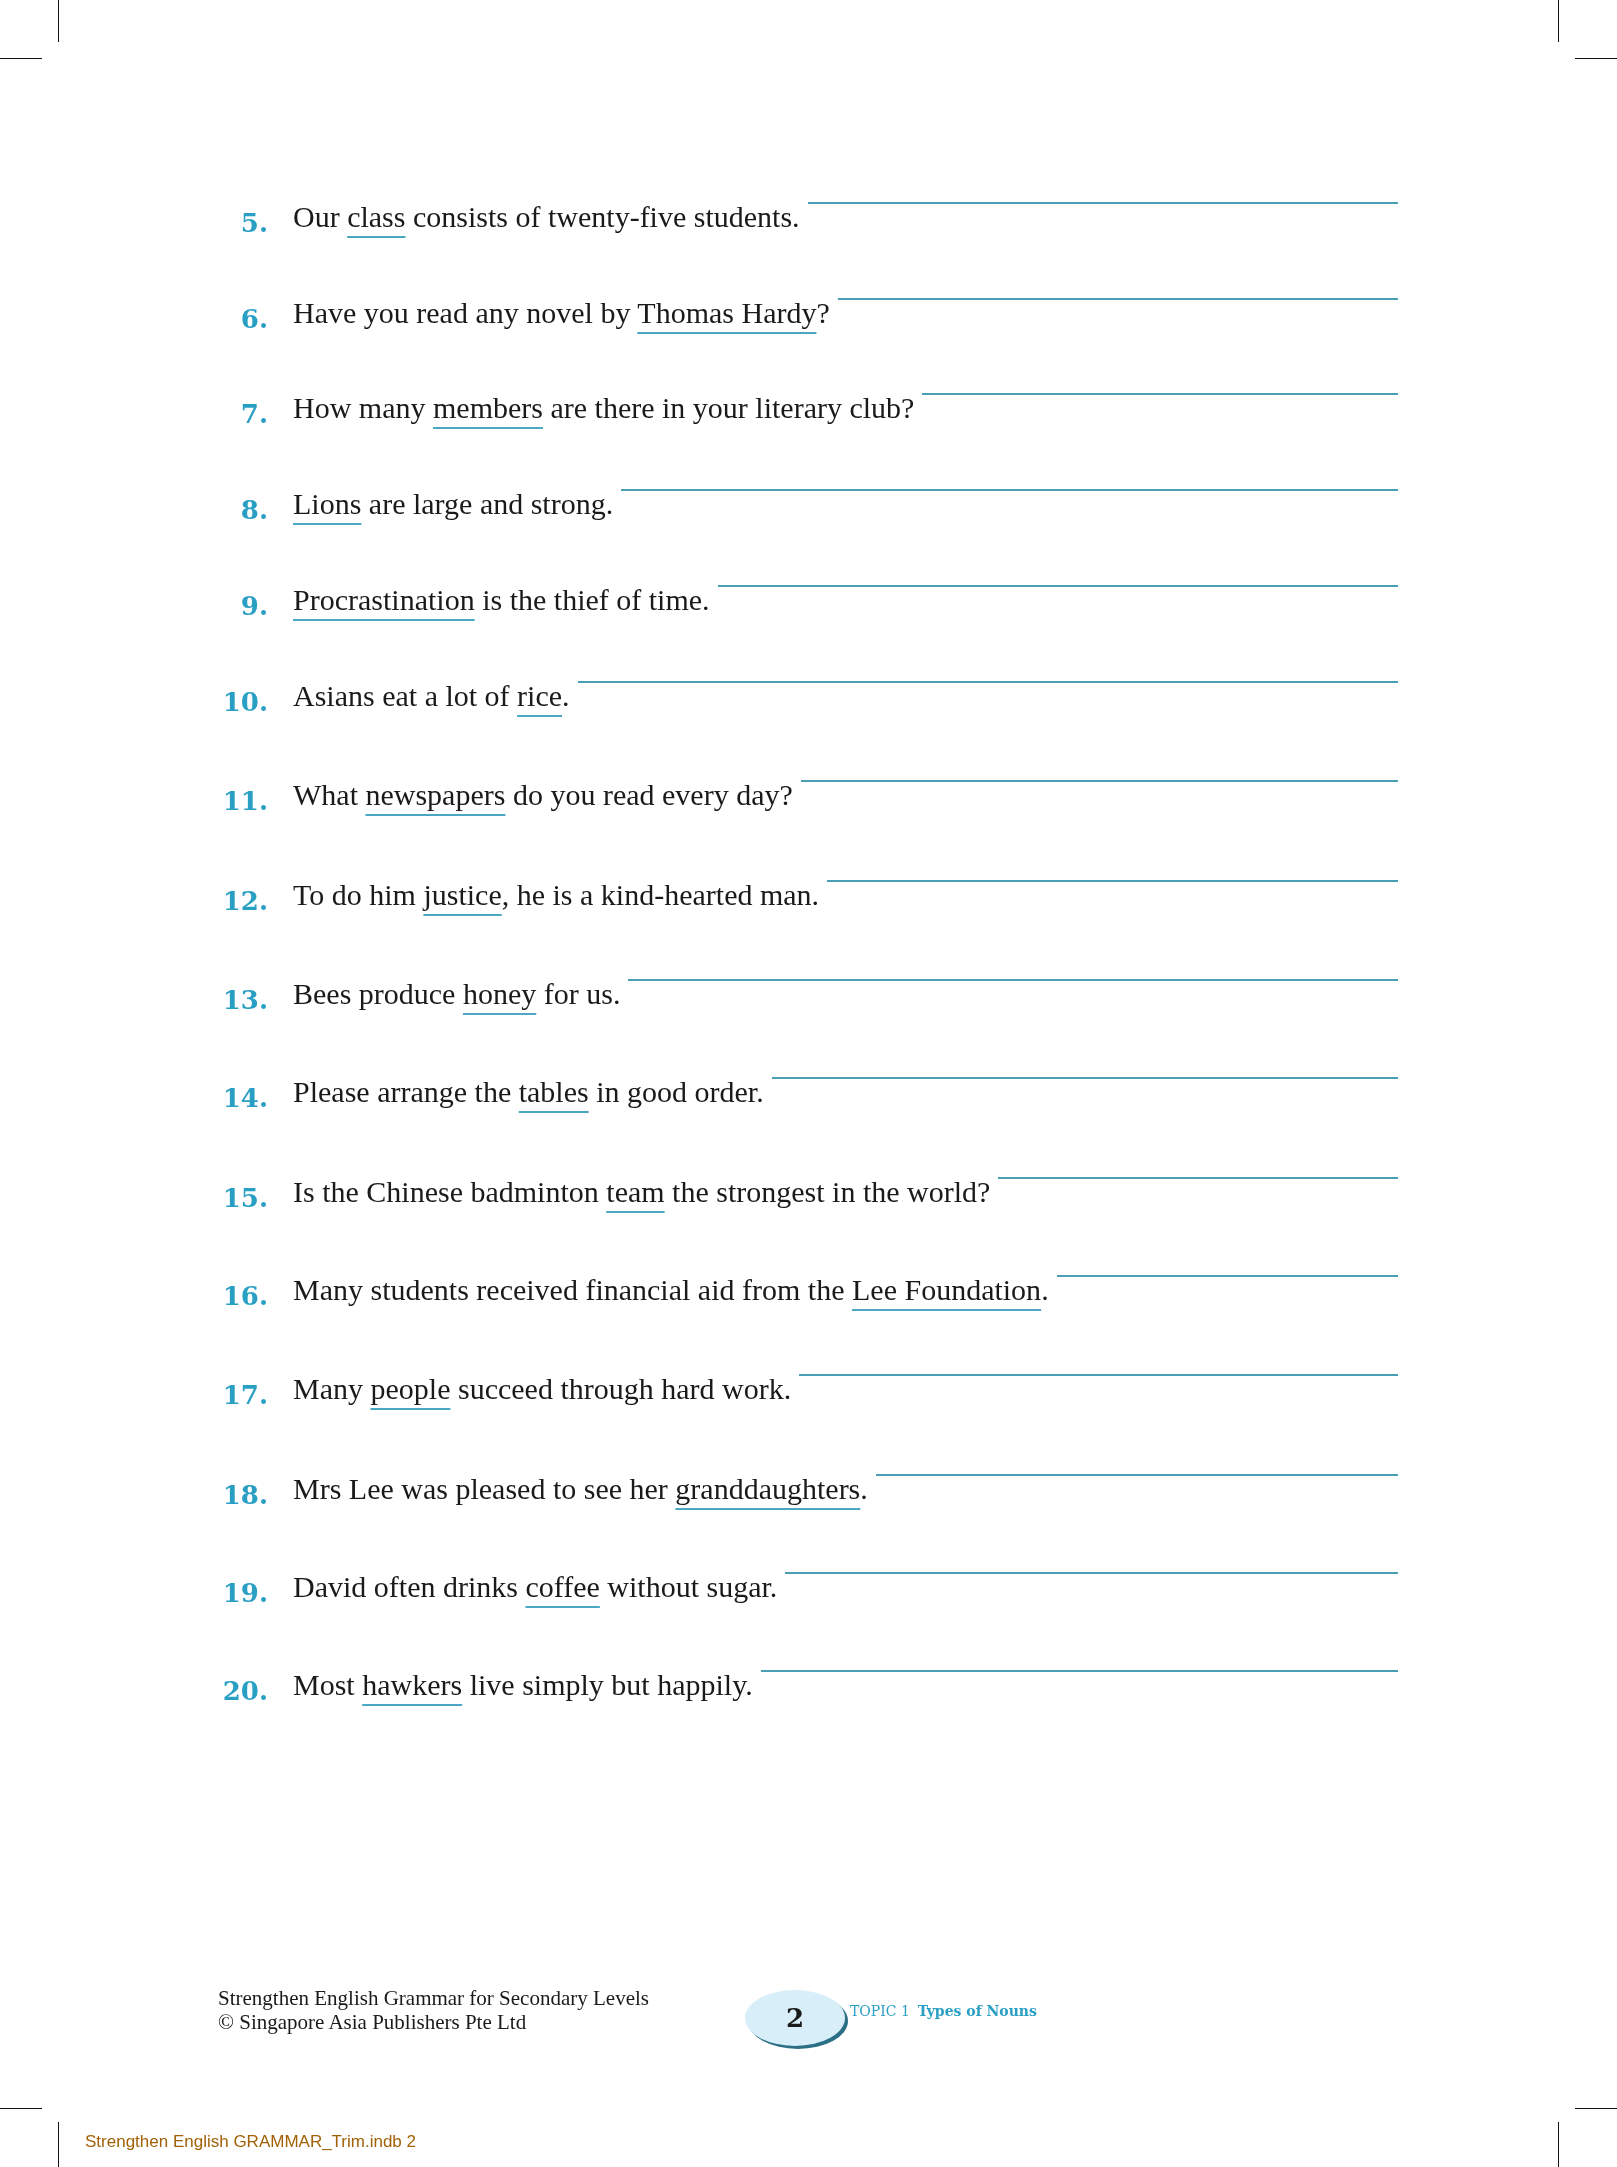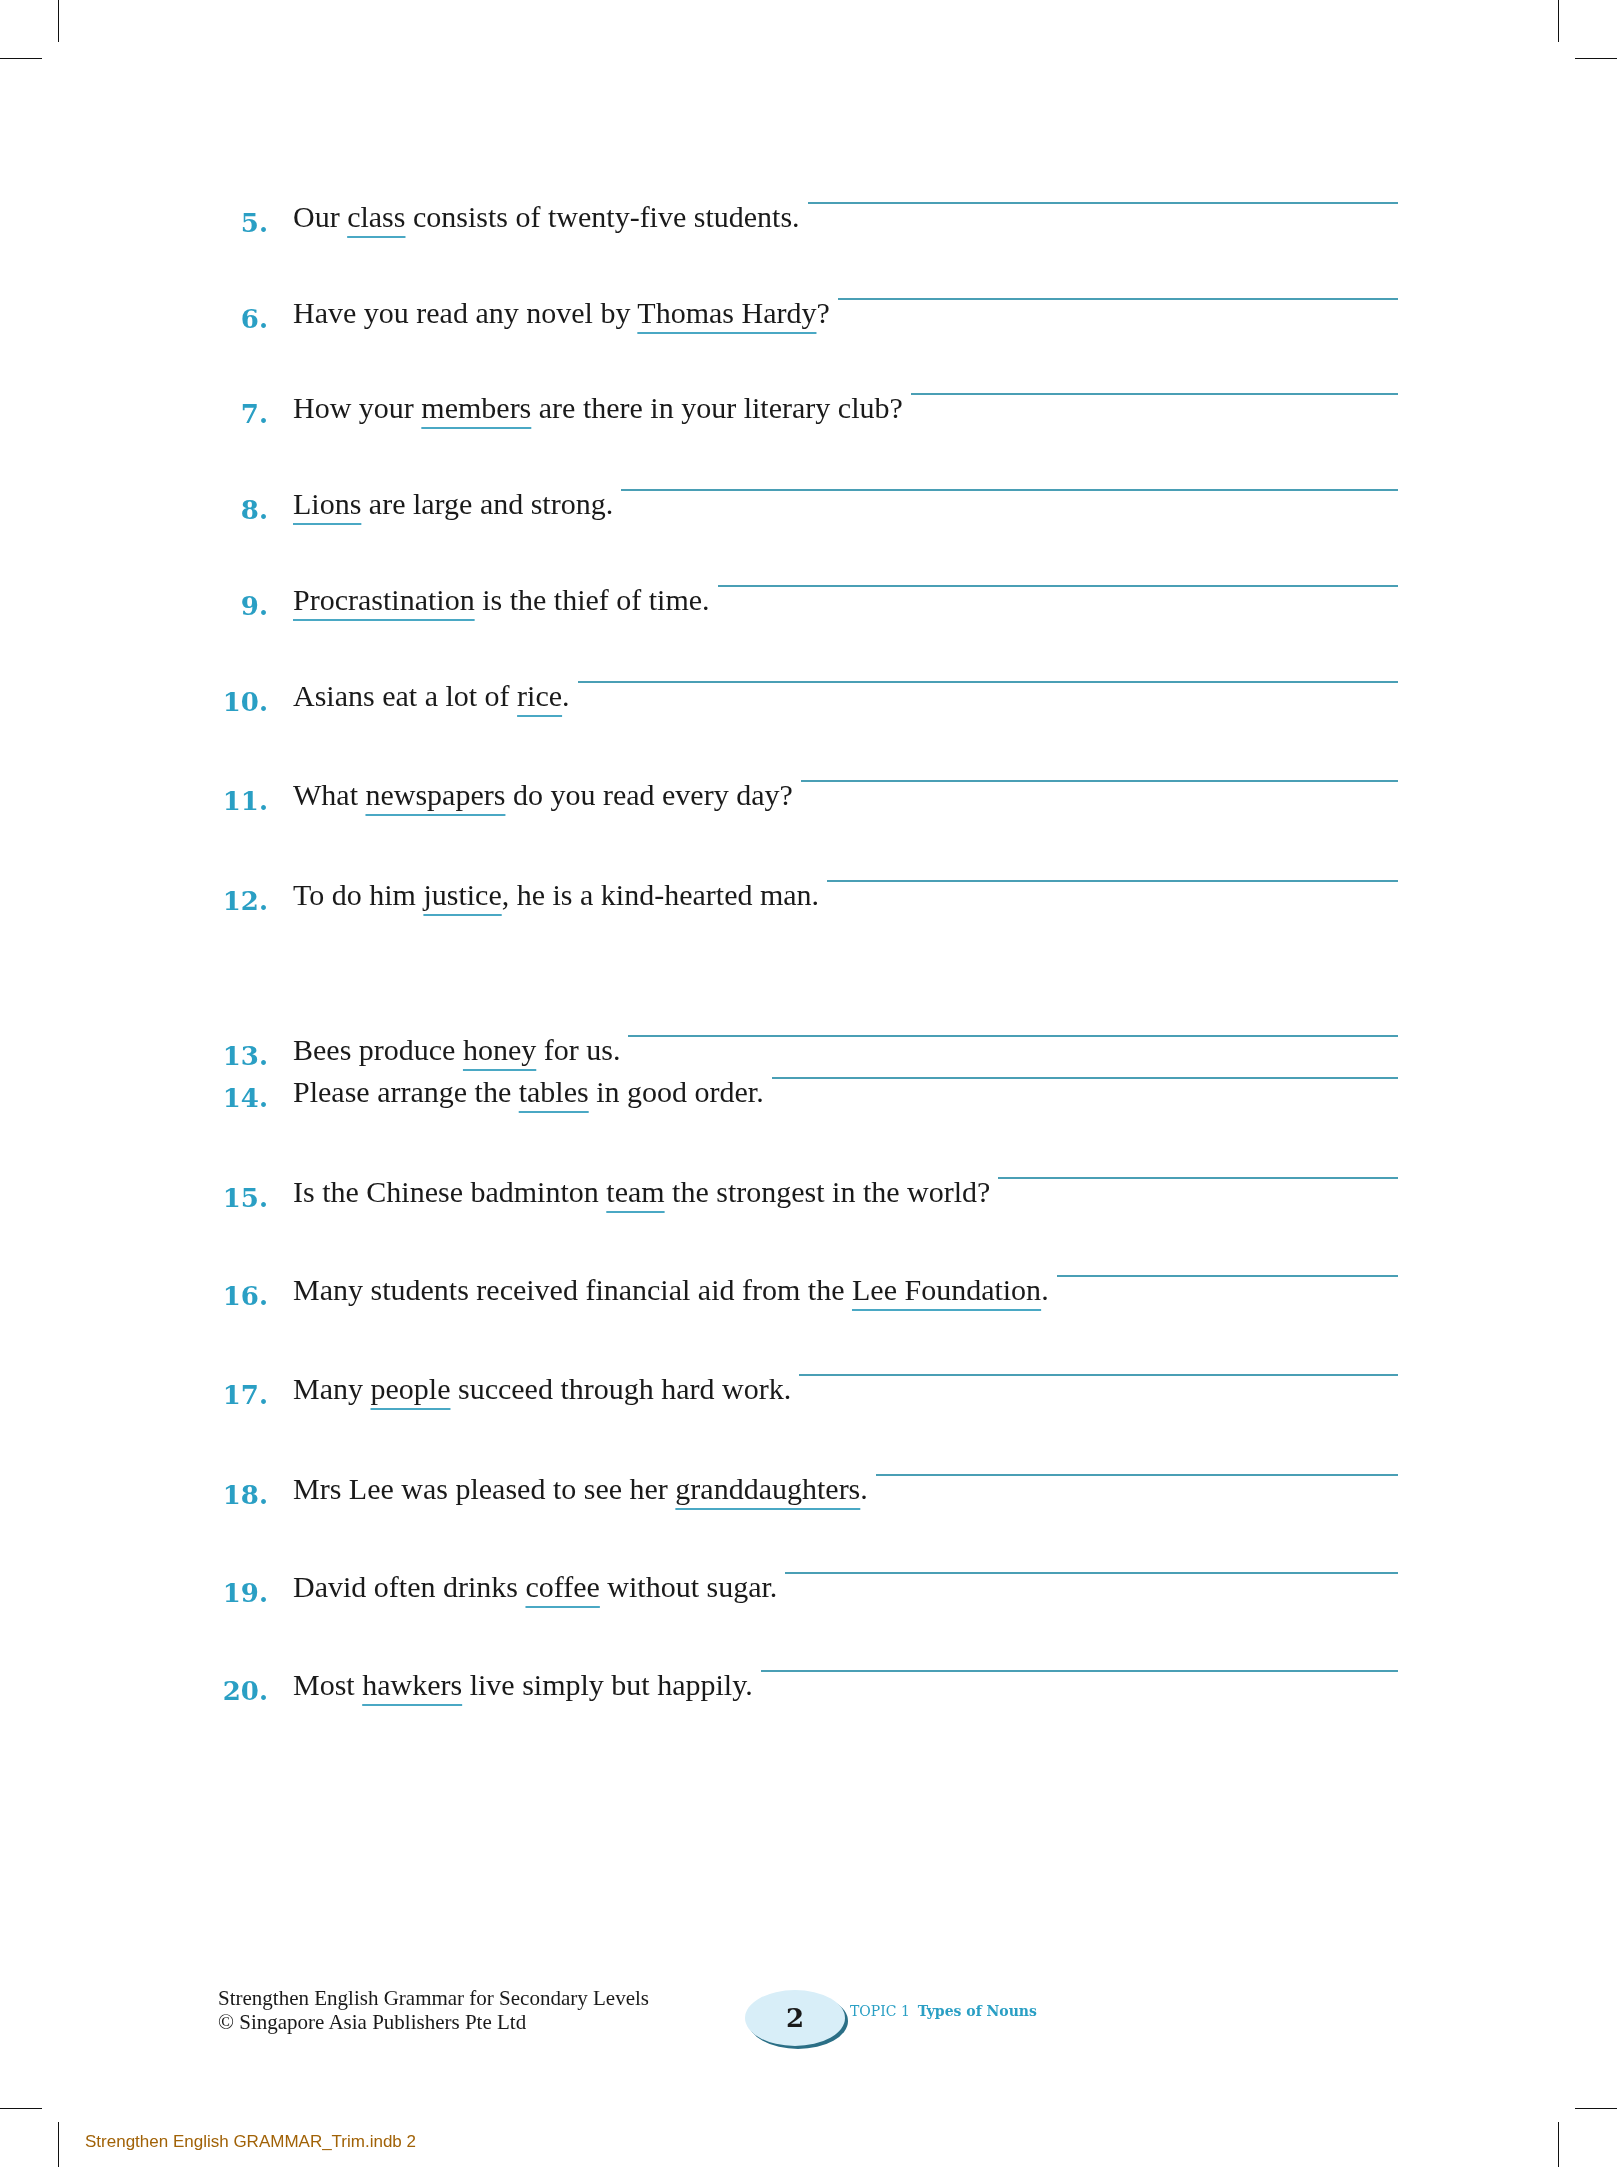--- a/index.html
+++ b/index.html
@@ -146,21 +146,21 @@
     <span class="num">6.</span>
     <div class="row-flex">
       <span class="txt"><span>Have you read any novel by </span><span class="kw">Thomas Hardy</span><span>?</span></span>
       <span class="line"></span>
     </div>
   </div>
 
   <div class="item" style="top:393px;">
     <span class="num">7.</span>
     <div class="row-flex">
-      <span class="txt"><span>How your </span><span class="kw">members</span><span> are there in your literary club?</span></span>
+      <span class="txt"><span>How many </span><span class="kw">members</span><span> are there in your literary club?</span></span>
       <span class="line"></span>
     </div>
   </div>
 
   <div class="item" style="top:489px;">
     <span class="num">8.</span>
     <div class="row-flex">
       <span class="txt"><span></span><span class="kw">Lions</span><span> are large and strong.</span></span>
       <span class="line"></span>
     </div>
@@ -191,21 +191,21 @@
   </div>
 
   <div class="item" style="top:880px;">
     <span class="num">12.</span>
     <div class="row-flex">
       <span class="txt"><span>To do him </span><span class="kw">justice</span><span>, he is a kind-hearted man.</span></span>
       <span class="line"></span>
     </div>
   </div>
 
-  <div class="item" style="top:1035px;">
+  <div class="item" style="top:979px;">
     <span class="num">13.</span>
     <div class="row-flex">
       <span class="txt"><span>Bees produce </span><span class="kw">honey</span><span> for us.</span></span>
       <span class="line"></span>
     </div>
   </div>
 
   <div class="item" style="top:1077px;">
     <span class="num">14.</span>
     <div class="row-flex">

